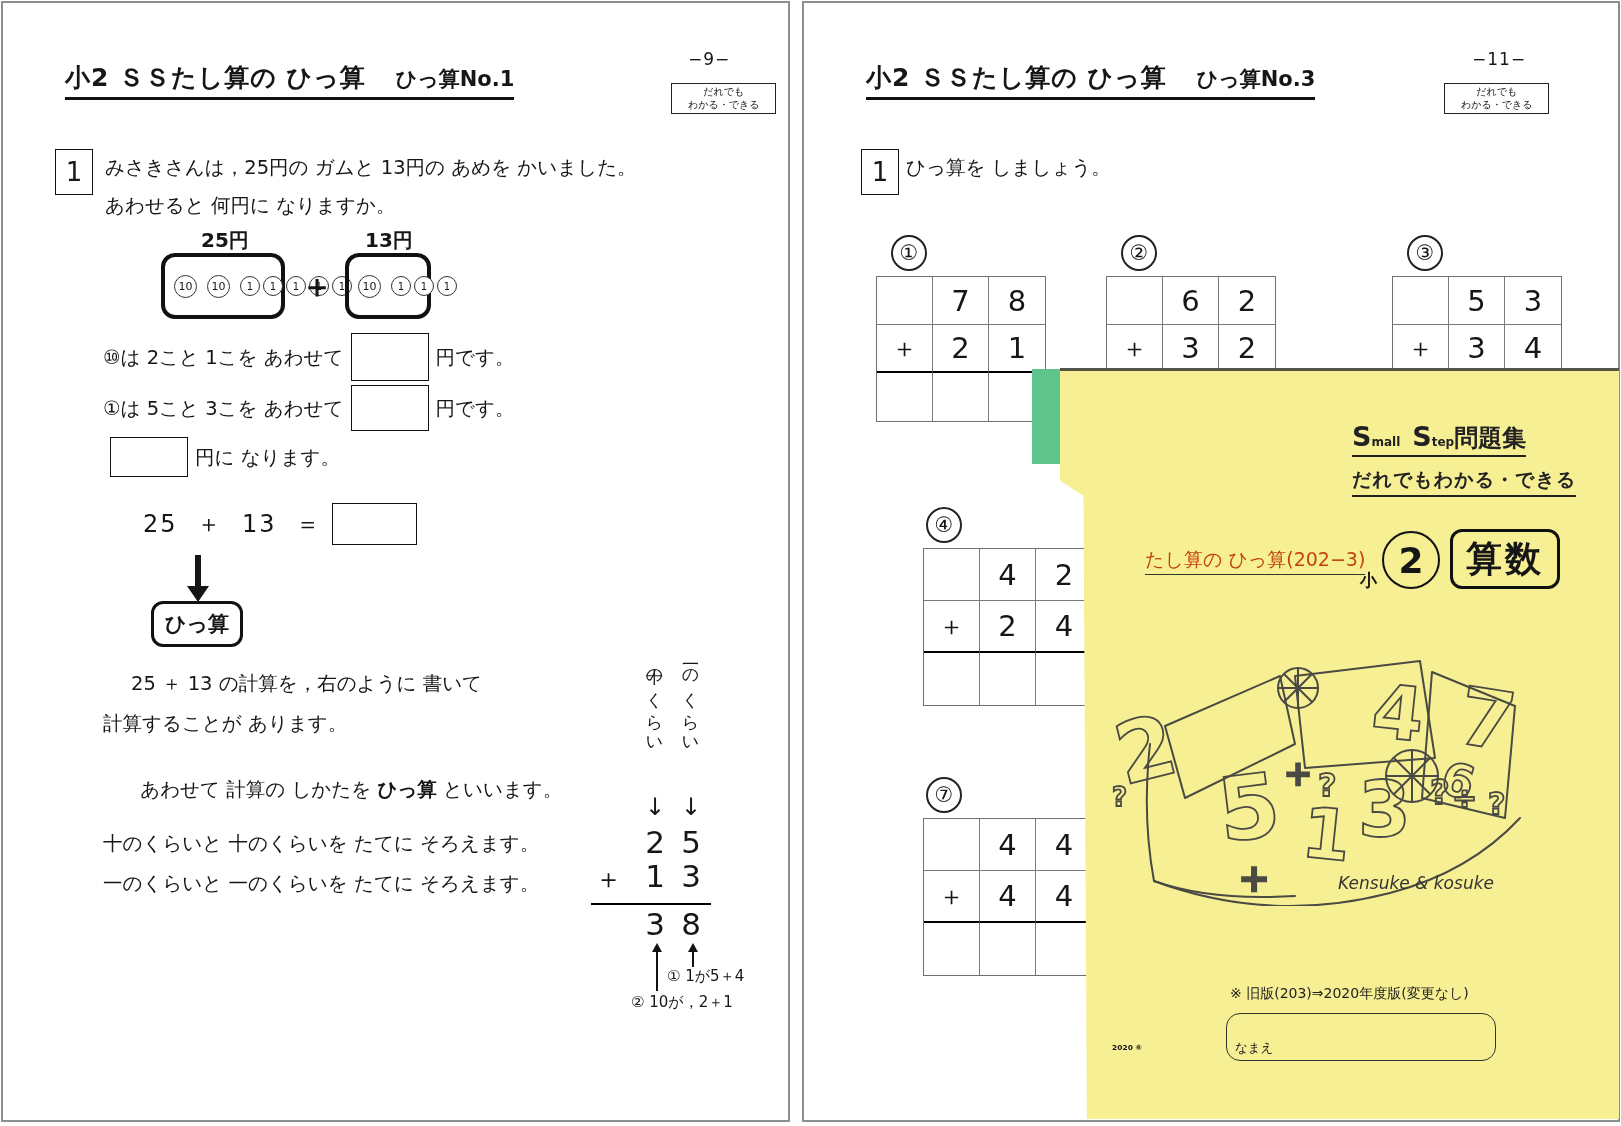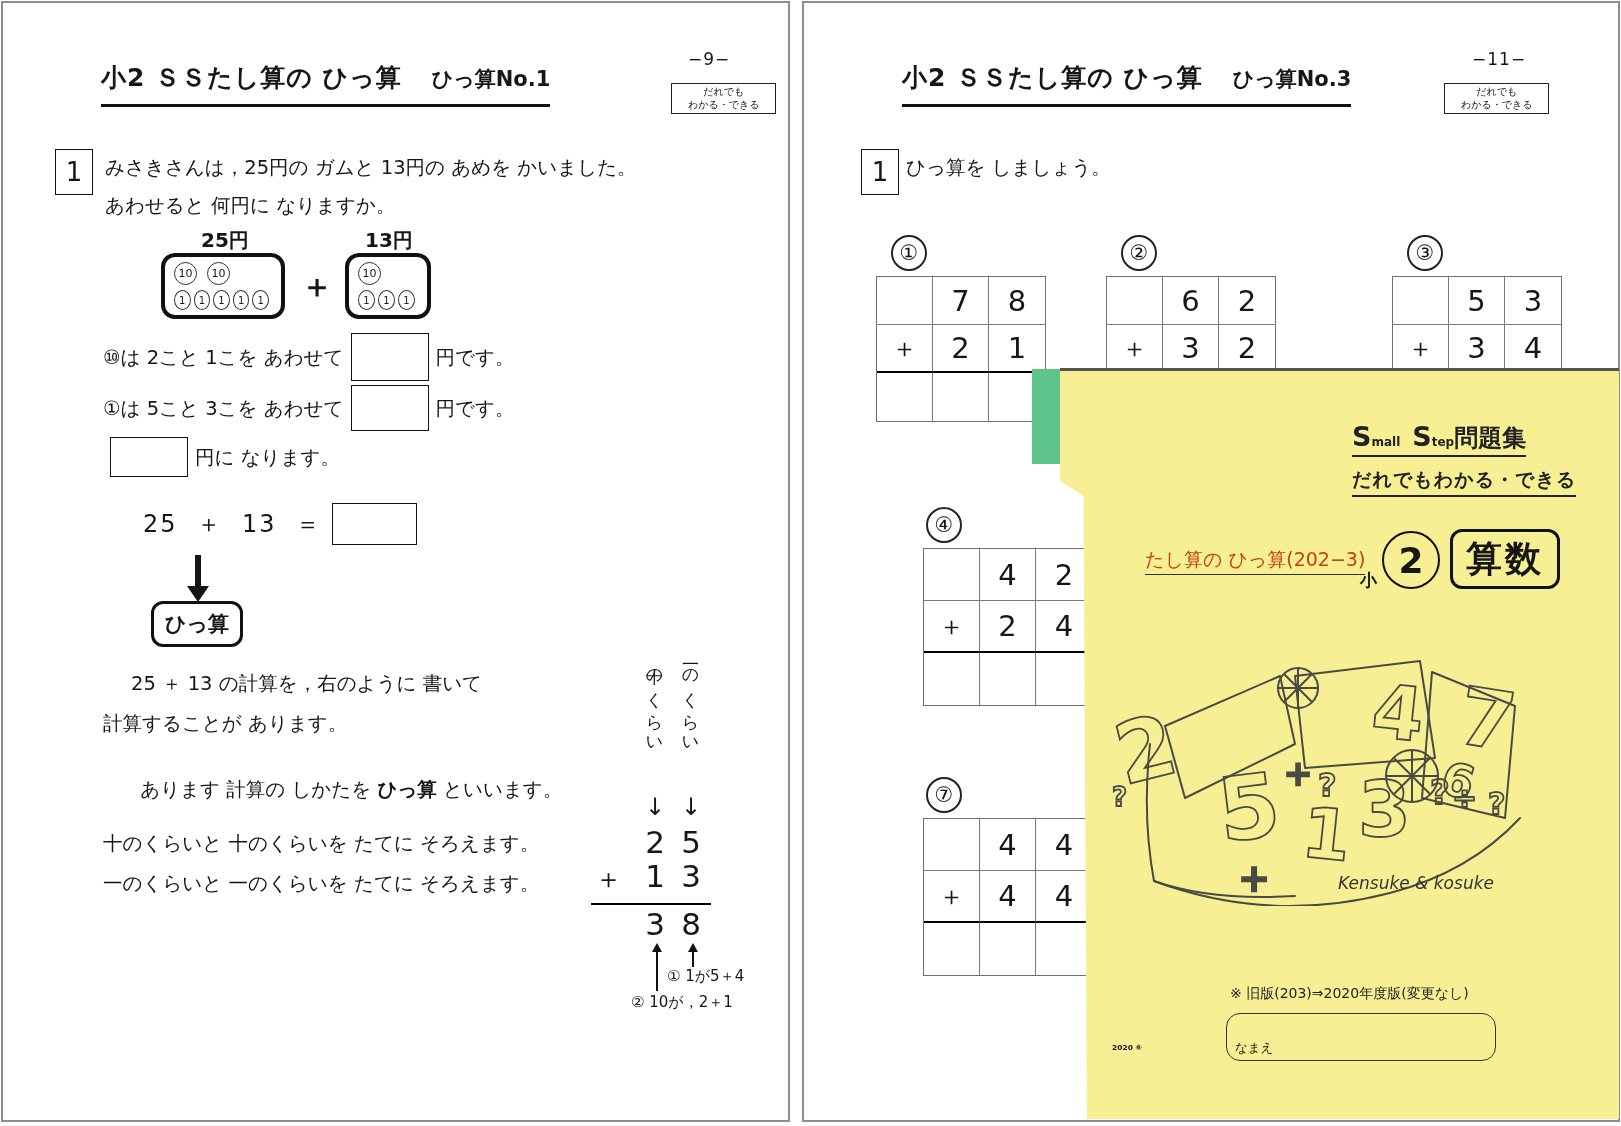--- a/index.html
+++ b/index.html
@@ -4,27 +4,27 @@
 <style>
   html,body{margin:0;padding:0;background:#fefefe;}
   body{font-family:"DejaVu Sans",sans-serif;color:#161616;}
   #canvas{position:relative;width:1621px;height:1126px;overflow:hidden;background:#fff;}
   .abs{position:absolute;}
   .page{position:absolute;top:1px;height:1121px;background:#fff;border:2px solid #8d8d8d;box-sizing:border-box;}
   #page-left{left:1px;width:789px;}
   #page-right{left:802px;width:818px;}
   .pagenum{font-size:17px;letter-spacing:1px;white-space:pre;}
   .badge{border:1.5px solid #222;text-align:center;font-size:10px;line-height:1.25;padding:2px 16px;white-space:nowrap;}
-  .title{display:inline-flex;align-items:baseline;gap:30px;border-bottom:3px solid #111;padding-bottom:10px;white-space:pre;margin-left:36px;}
+  .title{display:inline-flex;align-items:baseline;gap:30px;border-bottom:3px solid #111;padding-bottom:3px;white-space:pre;}
   .title .main{font-size:25px;font-weight:bold;letter-spacing:1px;}
   .title .sub{font-size:21px;font-weight:bold;}
   .qnum{width:36px;height:44px;border:1.8px solid #111;display:flex;align-items:center;justify-content:center;font-size:26px;}
   .bodyline{font-size:19.5px;white-space:pre;line-height:1.35;}
   .coinlabel{font-size:20px;font-weight:bold;}
-  .coinbox{border:4px solid #111;border-radius:14px;box-sizing:border-box;padding:5px 9px;display:flex;flex-direction:column;justify-content:space-between;}
+  .coinbox{border:4px solid #111;border-radius:14px;box-sizing:border-box;padding:5px 9px;display:flex;justify-content:space-between;}
   .coinrow{display:flex;align-items:center;}
   .coin{display:inline-flex;align-items:center;justify-content:center;border:1.6px solid #333;border-radius:50%;box-sizing:border-box;background:#fff;}
   .coin.t{width:23px;height:23px;font-size:11px;margin-right:10px;}
   .coin.o{width:20px;height:20px;font-size:10px;margin-right:3px;}
   .plusbig{font-size:32px;font-weight:bold;}
   .fillrow{display:flex;align-items:center;font-size:19.5px;white-space:pre;}
   .ansbox{border:1.8px solid #111;box-sizing:border-box;margin:0 7px;background:#fff;}
   .eqrow{display:flex;align-items:center;font-size:24px;letter-spacing:2px;white-space:pre;}
   .bigarrow{width:22px;height:48px;}
   .bigarrow::before{content:'';position:absolute;left:8px;top:0;width:6px;height:33px;background:#151515;}
@@ -135,21 +135,21 @@
       <span>25  ＋  13  ＝</span>
       <span class="ansbox" style="width:85px;height:42px;margin-left:10px;"></span>
     </div>
 
     <div class="abs bigarrow" style="left:184px;top:552px;"></div>
     <div class="abs hissanbox" style="left:148px;top:598px;width:92px;height:46px;">ひっ算</div>
 
     <div class="abs bodyline" style="left:128px;top:668px;">25 ＋ 13 の計算を，右のように 書いて</div>
     <div class="abs bodyline" style="left:100px;top:708px;">計算することが あります。</div>
     <div class="abs bodyline" style="left:100px;top:748px;">
-      <span>あります 計算の しかたを </span><b>ひっ算</b><span> といいます。</span>
+      <span>あわせて 計算の しかたを </span><b>ひっ算</b><span> といいます。</span>
     </div>
     <div class="abs bodyline" style="left:100px;top:828px;">十のくらいと 十のくらいを たてに そろえます。</div>
     <div class="abs bodyline" style="left:100px;top:868px;">一のくらいと 一のくらいを たてに そろえます。</div>
 
     <div class="abs vlabel" style="left:643px;top:652px;">十のくらい</div>
     <div class="abs vlabel" style="left:679px;top:652px;">一のくらい</div>
     <div class="abs varrow" style="left:634px;top:792px;">↓</div>
     <div class="abs varrow" style="left:670px;top:792px;">↓</div>
     <div class="abs vdig" style="left:634px;top:824px;">2</div>
     <div class="abs vdig" style="left:670px;top:824px;">5</div>

